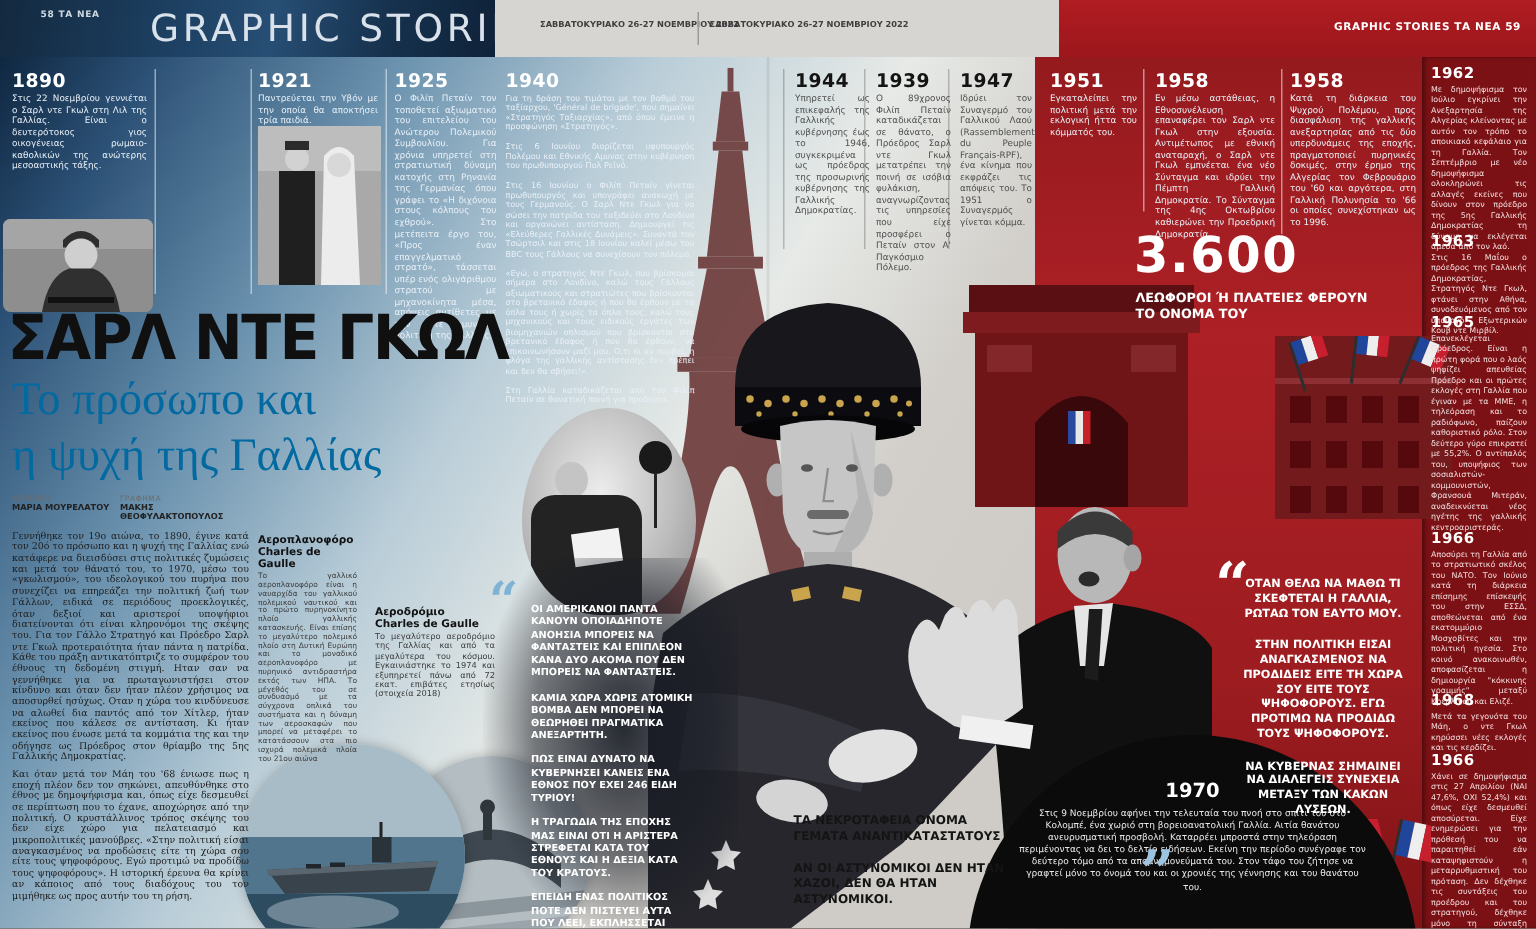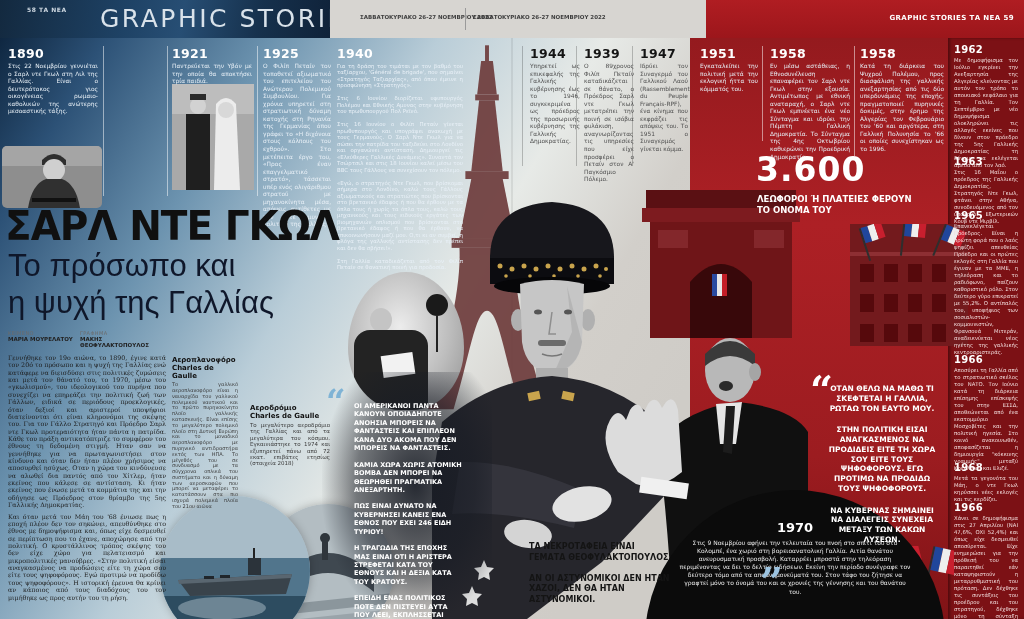--- a/index.html
+++ b/index.html
@@ -31,21 +31,21 @@
   .tl-dark .tl-year{color:#141414;}
   .tl-dark .tl-text{color:#4f4f4f;}
   .tl-sm .tl-year{font-size:10px;}
   .tl-sm .tl-text{font-size:5.3px;line-height:1.32;color:#f2dcdc;}
   .tl-1940 .tl-text{font-size:5.4px;line-height:1.2;}
   .vline{width:1px;background:rgba(255,255,255,.5);z-index:21;}
   .vline-d{width:1px;background:rgba(0,0,0,.22);z-index:21;}
   
   .main-title{font-size:39px;font-weight:800;color:#101010;letter-spacing:-1px;
     transform:scaleY(1.06);transform-origin:left top;white-space:nowrap;z-index:24;}
-  .sub-title{font-family:Liberation Sans, sans-serif;font-size:31px;color:#0f172a;white-space:nowrap;z-index:24;}
+  .sub-title{font-family:Liberation Serif, serif;font-size:31px;color:#0369a1;white-space:nowrap;z-index:24;}
   .byline-label{font-size:5px;color:#6b6b6b;letter-spacing:.4px;}
   .byline-name{font-size:5.5px;font-weight:bold;color:#222;}
   .intro{font-family:"DejaVu Serif",serif;font-size:6.3px;line-height:1.17;color:#1d1d1d;
     text-align:justify;z-index:24;}
   .intro p{margin:0 0 4px 0;}
   
   .sb-head{font-size:7px;font-weight:bold;color:#111;line-height:1.15;}
   .sb-body{font-size:5px;line-height:1.16;color:#3c3c3c;margin-top:2px;text-align:justify;}
   .sb-airport .sb-body{font-size:5.5px;}
   
@@ -393,21 +393,21 @@
   </div>
 
   <div class="abs qmark" style="left:810px;top:374px;font-size:40px;color:#ffffff">“</div>
   <div class="abs q-right" style="left:826px;top:384px;width:112px">
     <div class="q-item">ΟΤΑΝ ΘΕΛΩ ΝΑ ΜΑΘΩ ΤΙ ΣΚΕΦΤΕΤΑΙ Η ΓΑΛΛΙΑ, ΡΩΤΑΩ ΤΟΝ ΕΑΥΤΟ ΜΟΥ.</div>
     <div class="q-item">ΣΤΗΝ ΠΟΛΙΤΙΚΗ ΕΙΣΑΙ ΑΝΑΓΚΑΣΜΕΝΟΣ ΝΑ ΠΡΟΔΙΔΕΙΣ ΕΙΤΕ ΤΗ ΧΩΡΑ ΣΟΥ ΕΙΤΕ ΤΟΥΣ ΨΗΦΟΦΟΡΟΥΣ. ΕΓΩ ΠΡΟΤΙΜΩ ΝΑ ΠΡΟΔΙΔΩ ΤΟΥΣ ΨΗΦΟΦΟΡΟΥΣ.</div>
     <div class="q-item">ΝΑ ΚΥΒΕΡΝΑΣ ΣΗΜΑΙΝΕΙ ΝΑ ΔΙΑΛΕΓΕΙΣ ΣΥΝΕΧΕΙΑ ΜΕΤΑΞΥ ΤΩΝ ΚΑΚΩΝ ΛΥΣΕΩΝ.</div>
   </div>
 
   <div class="abs q-bottom" style="left:529px;top:542px;width:142px">
-    <div class="q-item">ΤΑ ΝΕΚΡΟΤΑΦΕΙΑ ΕΙΝΑΙ ΓΕΜΑΤΑ ΘΕΟΦΥΛΑΚΤΟΠΟΥΛΟΣ</div>
+    <div class="q-item">ΤΑ ΝΕΚΡΟΤΑΦΕΙΑ ΟΝΟΜΑ ΓΕΜΑΤΑ ΑΝΑΝΤΙΚΑΤΑΣΤΑΤΟΥΣ</div>
     <div class="q-item">ΑΝ ΟΙ ΑΣΤΥΝΟΜΙΚΟΙ ΔΕΝ ΗΤΑΝ ΧΑΖΟΙ, ΔΕΝ ΘΑ ΗΤΑΝ ΑΣΤΥΝΟΜΙΚΟΙ.</div>
   </div>
   <div class="abs qmark" style="left:760px;top:566px;font-size:40px;color:#9cc3e0">”</div>
 
   <div class="abs hdr-left" style="z-index:50">
     <div class="abs pgnum" style="left:27px;top:6px">58 ΤΑ ΝΕΑ</div>
     <div class="abs brand" style="left:100px;top:4px">GRAPHIC STORIES</div>
   </div>
   <div class="abs hdr-mid" style="z-index:50">
     <div class="abs hdate" style="left:30px;top:14px">ΣΑΒΒΑΤΟΚΥΡΙΑΚΟ 26-27 ΝΟΕΜΒΡΙΟΥ 2022</div>

